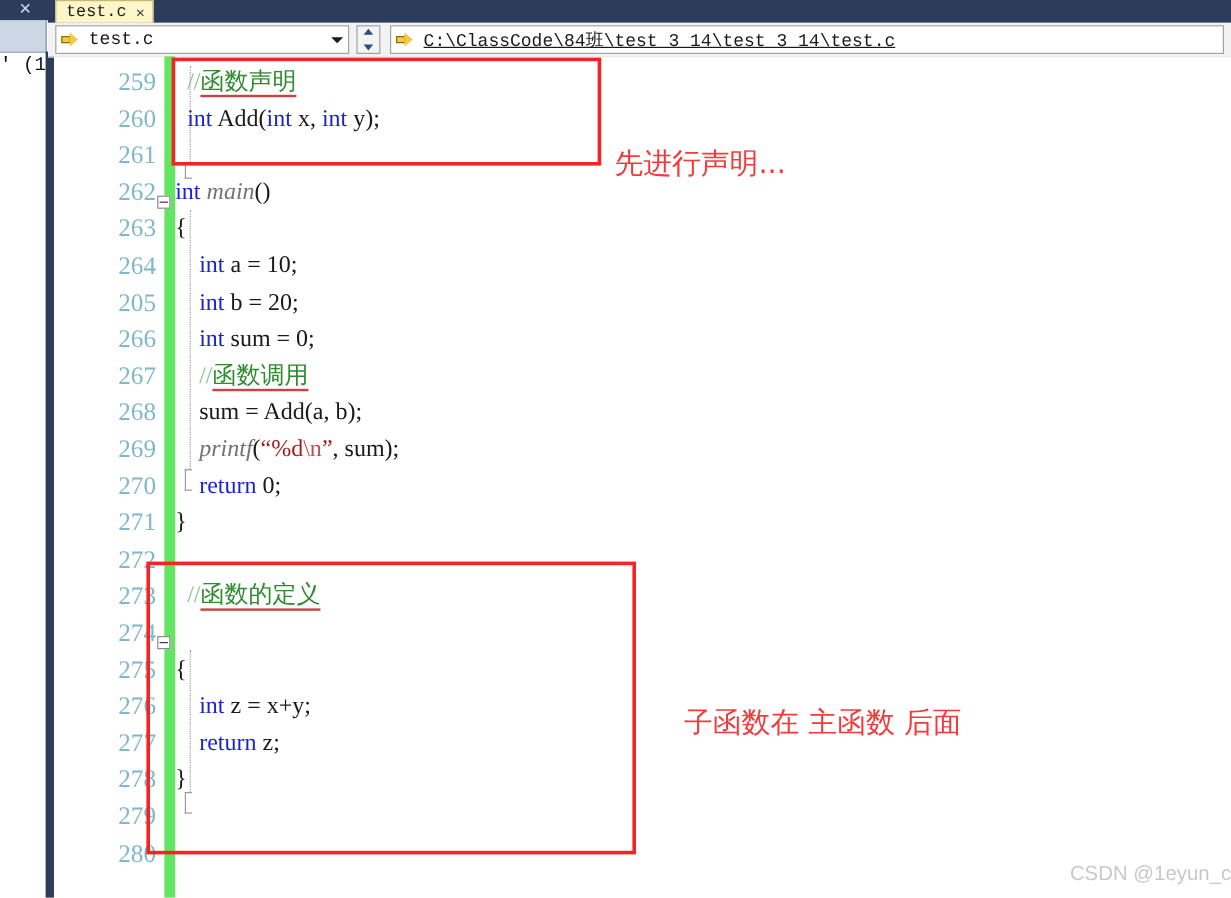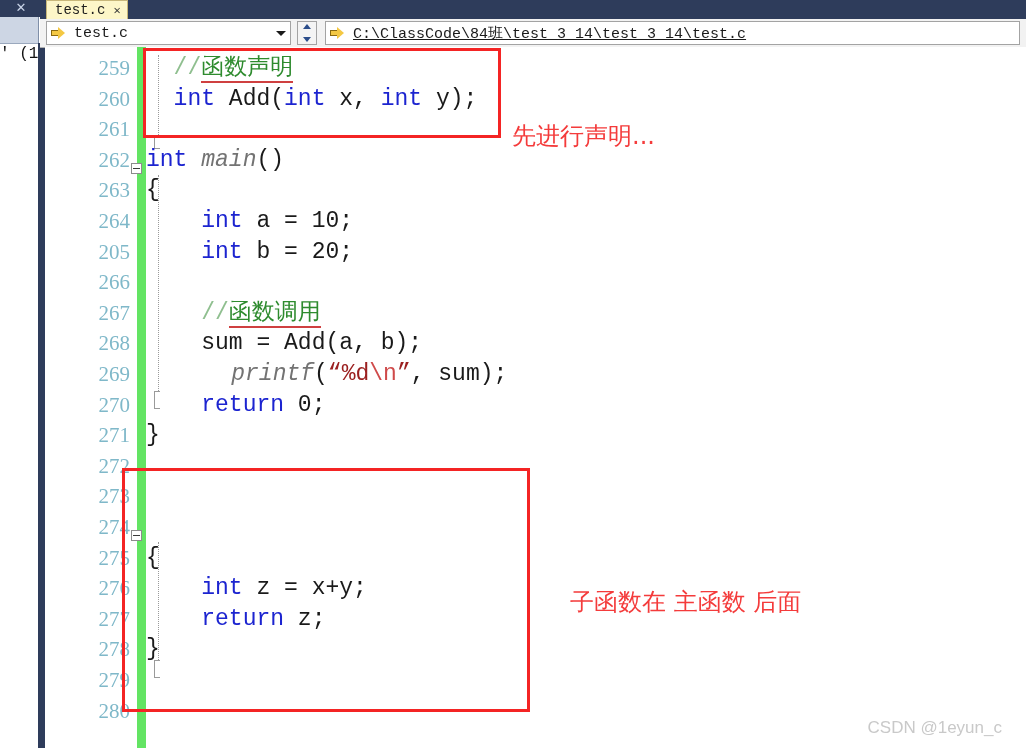--- a/index.html
+++ b/index.html
@@ -200,22 +200,22 @@
     position: absolute;
     left: 101px; top: 0;
     width: 880px; height: 701px;
   }
   .code-line {
     position: absolute;
     left: 0;
     height: 30.6px;
     line-height: 30.6px;
     white-space: pre;
-    font-family: Liberation Mono, monospace;
-    font-size: 23px;
+    font-family: Liberation Serif, serif;
+    font-size: 20px;
     color: #1a1a1a;
   }
   .tok-kw   { color: #1c24d0; }
   .tok-fn   { color: #737373; font-style: italic; }
   .tok-str  { color: #9b2020; }
   .tok-num  { color: #1a1a1a; }
   .tok-cmt  { color: #8fbf8f; }
   .tok-cmt-cn {
     color: #2e8b2e;
     border-bottom: 2px solid #cf4040;
@@ -262,21 +262,21 @@
     position: absolute;
     color: #f43b3b;
     font-family: "DejaVu Sans", "Liberation Sans", sans-serif;
     font-size: 24px;
     white-space: nowrap;
   }
 
   
   #watermark {
     position: absolute;
-    right: 24px; bottom: 10px;
+    right: 0; bottom: 10px;
     color: #c9c9c9;
     font-family: "Liberation Sans", "DejaVu Sans", sans-serif;
     font-size: 17px;
     white-space: nowrap;
   }
 </style>
 </head>
 <body>
 
 <div id="left-panel">
@@ -353,26 +353,28 @@
     <div class="indent-guide" style="left:12px; top:495px; height:118px;"></div>
     <div class="brace-bracket" style="left:8px; top:613px; height:16px;"></div>
 
   <div class="code-line" style="top: 6px;"><span class="tok-plain">  </span><span class="tok-cmt">//</span><span class="tok-cmt-cn">函数声明</span></div>
       <div class="code-line" style="top: 36.6px;"><span class="tok-plain">  </span><span class="tok-kw">int</span><span class="tok-plain"> Add(</span><span class="tok-kw">int</span><span class="tok-plain"> x, </span><span class="tok-kw">int</span><span class="tok-plain"> y);</span></div>
       <div class="code-line" style="top: 67.2px;"></div>
       <div class="code-line" style="top: 97.8px;"><span class="tok-kw">int</span><span class="tok-plain"> </span><span class="tok-fn">main</span><span class="tok-plain">()</span></div>
       <div class="code-line" style="top: 128.4px;"><span class="tok-plain">{</span></div>
       <div class="code-line" style="top: 159px;"><span class="tok-plain">    </span><span class="tok-kw">int</span><span class="tok-plain"> a = </span><span class="tok-num">10</span><span class="tok-plain">;</span></div>
       <div class="code-line" style="top: 189.6px;"><span class="tok-plain">    </span><span class="tok-kw">int</span><span class="tok-plain"> b = </span><span class="tok-num">20</span><span class="tok-plain">;</span></div>
+      <div class="code-line" style="top: 220.2px;"><span class="tok-plain">    </span><span class="tok-kw">int</span><span class="tok-plain"> sum = </span><span class="tok-num">0</span><span class="tok-plain">;</span></div>
       <div class="code-line" style="top: 250.8px;"><span class="tok-plain">    </span><span class="tok-cmt">//</span><span class="tok-cmt-cn">函数调用</span></div>
       <div class="code-line" style="top: 281.4px;"><span class="tok-plain">    sum = Add(a, b);</span></div>
-      <div class="code-line" style="top: 312px; margin-left: 30px;"><span class="tok-plain">    </span><span class="tok-fn">printf</span><span class="tok-plain">(</span><span class="tok-str">“%d</span><span class="tok-esc">\n</span><span class="tok-str">”</span><span class="tok-plain">, sum);</span></div>
+      <div class="code-line" style="top: 312px;"><span class="tok-plain">    </span><span class="tok-fn">printf</span><span class="tok-plain">(</span><span class="tok-str">“%d</span><span class="tok-esc">\n</span><span class="tok-str">”</span><span class="tok-plain">, sum);</span></div>
       <div class="code-line" style="top: 342.6px;"><span class="tok-plain">    </span><span class="tok-kw">return</span><span class="tok-plain"> </span><span class="tok-num">0</span><span class="tok-plain">;</span></div>
       <div class="code-line" style="top: 373.2px;"><span class="tok-plain">}</span></div>
       <div class="code-line" style="top: 403.8px;"></div>
+      <div class="code-line" style="top: 434.4px;"><span class="tok-plain">  </span><span class="tok-cmt">//</span><span class="tok-cmt-cn">函数的定义</span></div>
       <div class="code-line" style="top: 495.6px;"><span class="tok-plain">{</span></div>
       <div class="code-line" style="top: 526.2px;"><span class="tok-plain">    </span><span class="tok-kw">int</span><span class="tok-plain"> z = x+y;</span></div>
       <div class="code-line" style="top: 556.8px;"><span class="tok-plain">    </span><span class="tok-kw">return</span><span class="tok-plain"> z;</span></div>
       <div class="code-line" style="top: 587.4px;"><span class="tok-plain">}</span></div>
       <div class="code-line" style="top: 618px;"></div>
       <div class="code-line" style="top: 648.6px;"></div>
     </div>
 </div>
 
 <div class="annot-box" style="left:143px; top:48px; width:358px; height:90px;"></div>

